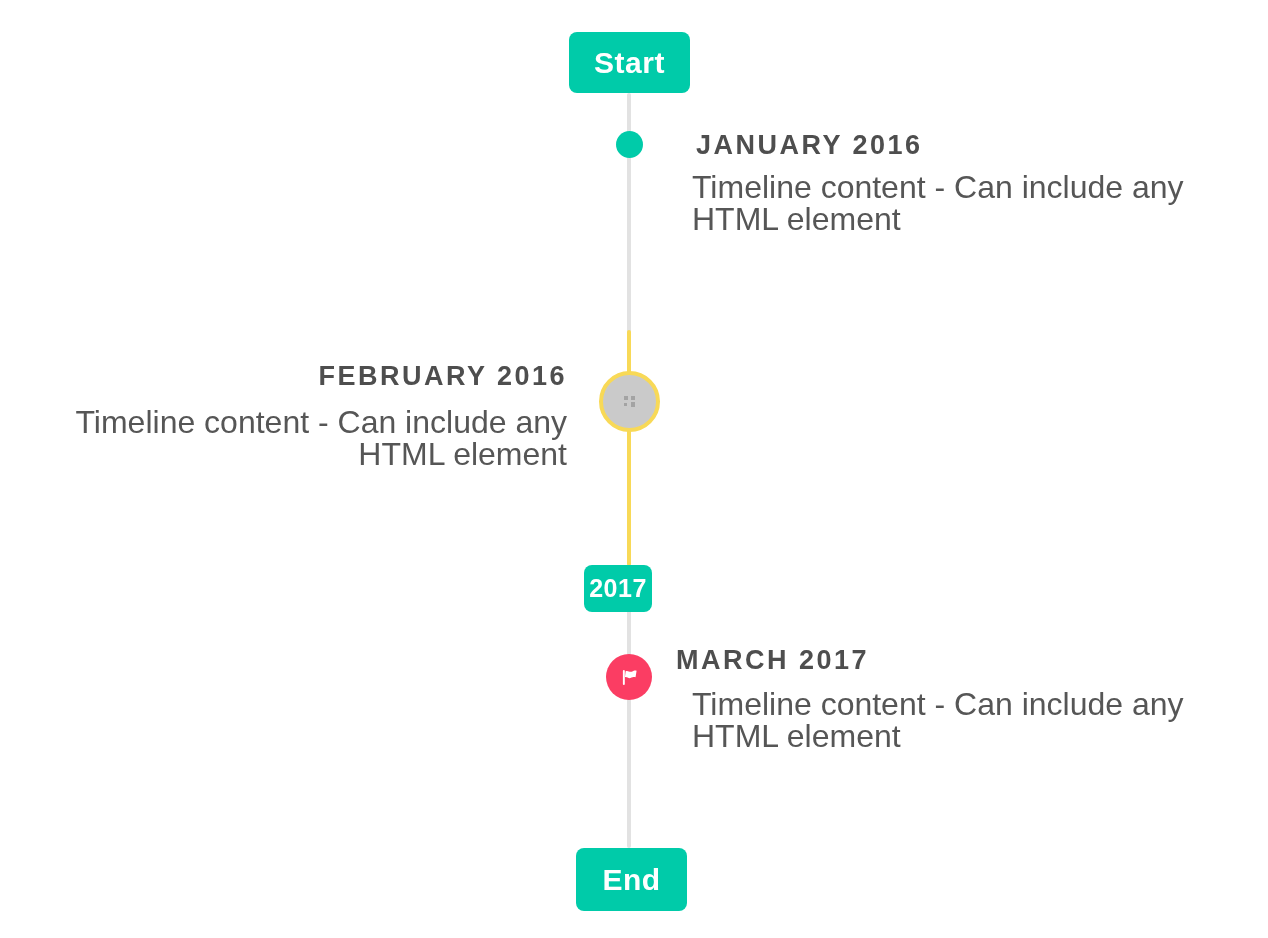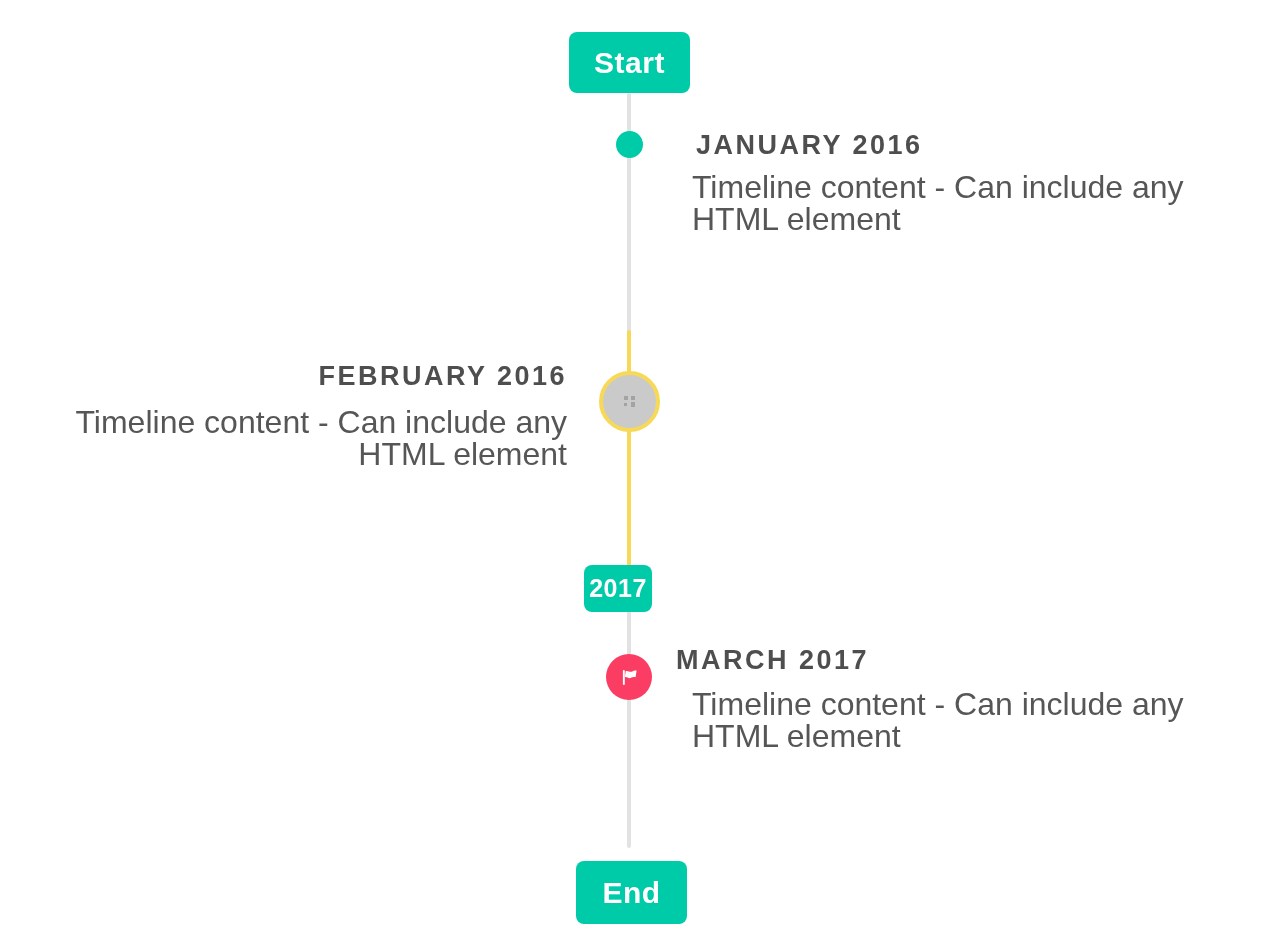--- a/index.html
+++ b/index.html
@@ -46,21 +46,21 @@
     border-radius: 8px;
     display: flex;
     align-items: center;
     justify-content: center;
     font-weight: 700;
     letter-spacing: 0.5px;
     cursor: default;
   }
   .badge.start { left: 569px; top: 32px;  width: 121px; height: 61px; font-size: 30px; }
   .badge.year  { left: 584px; top: 565px; width: 68px;  height: 47px; font-size: 25px; }
-  .badge.end   { left: 576px; top: 848px; width: 111px; height: 63px; font-size: 30px; margin-top: 13px; }
+  .badge.end   { left: 576px; top: 848px; width: 111px; height: 63px; font-size: 30px; }
 
   
   .marker { position: absolute; border-radius: 50%; }
   .marker.dot {
     left: 616px; top: 131px;
     width: 27px; height: 27px;
     background: var(--accent);
   }
   .marker.image-circle {
     left: 599px; top: 371px;

